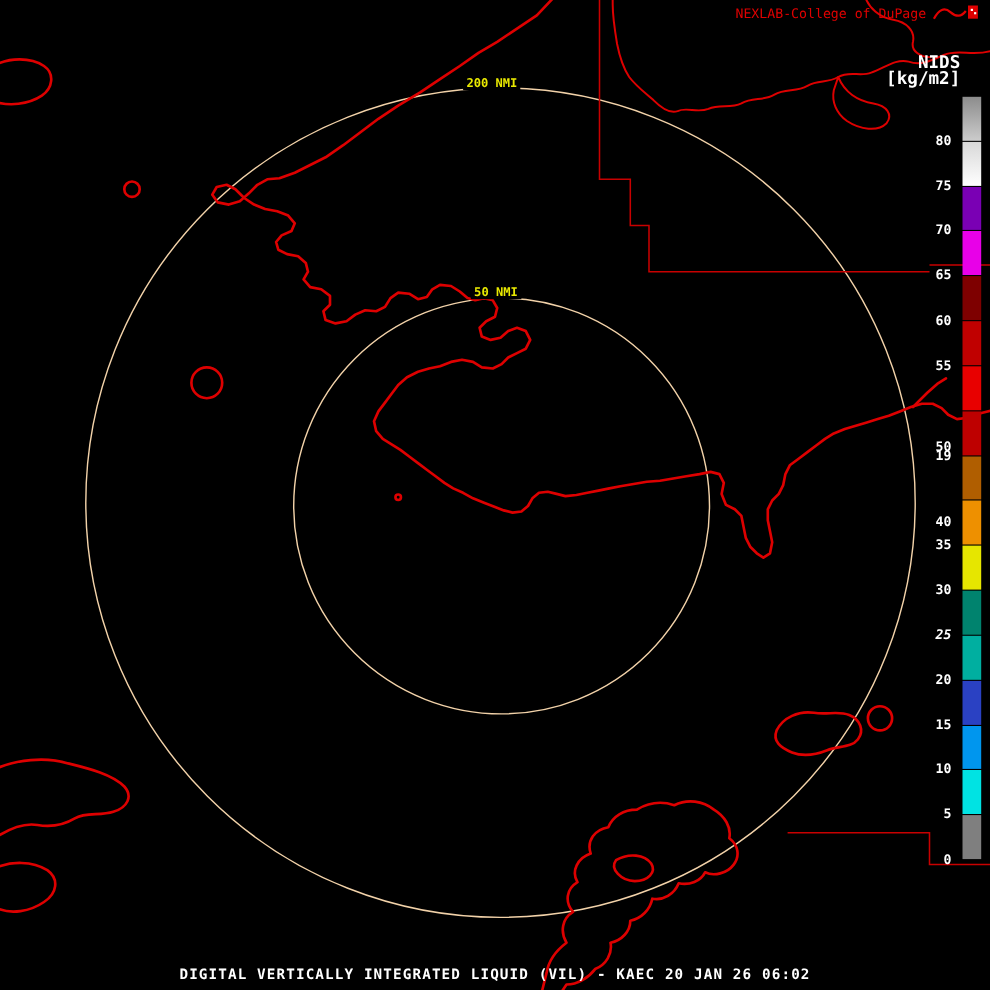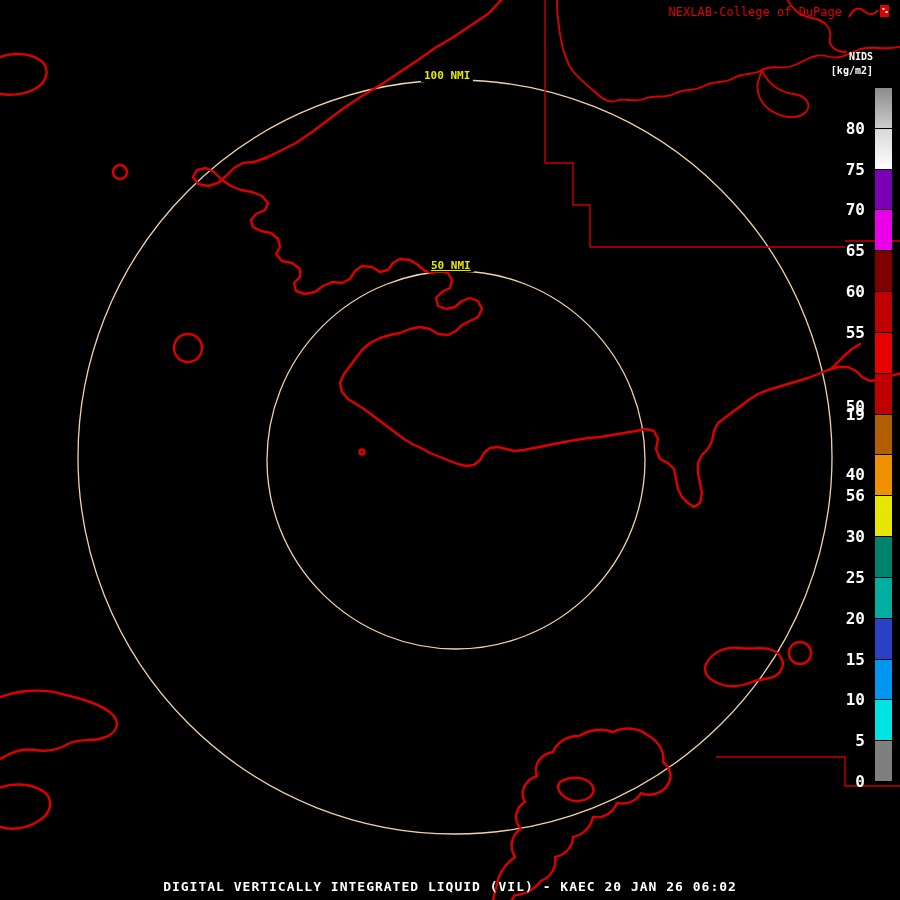--- a/index.html
+++ b/index.html
@@ -13,35 +13,35 @@
     font-family:"DejaVu Sans Mono","Liberation Mono",monospace;
   }
   #map-svg{position:absolute;left:0;top:0;width:900px;height:900px;}
   .brand{
     position:absolute;top:5px;right:58px;color:var(--brand);
     font-size:12px;font-weight:normal;white-space:nowrap;
   }
   .logo{position:absolute;top:2px;right:8px;width:46px;height:18px;}
   .cb-head{
     position:absolute;top:50px;right:27px;text-align:right;
-    color:var(--text);font-size:10px;font-weight:bold;line-height:14px;
+    color:var(--text);font-size:16px;font-weight:bold;line-height:14px;
   }
   #cb-bar{position:absolute;left:875px;top:88px;width:17px;height:694px;}
   .cb-seg{position:absolute;left:0;width:100%;}
   #cb-ticks{position:absolute;left:816px;top:88px;width:54px;height:694px;}
   .cb-tick{
     position:absolute;right:5px;width:100%;text-align:right;
-    color:var(--text);font-size:16px;font-weight:bold;line-height:15px;
+    color:var(--text);font-size:12px;font-weight:bold;line-height:15px;
   }
   .ring-label{
     position:absolute;background:var(--background);color:var(--ring-label);
     font-size:11px;font-weight:bold;padding:0 3px;white-space:nowrap;
   }
   #ring-label-100{top:69px;left:421px;}
-  #ring-label-50{top:259px;left:428px;text-decoration:underline;}
+  #ring-label-50{top:259px;left:428px;}
   .footer{
     position:absolute;bottom:6px;left:0;width:900px;text-align:center;
     color:var(--text);font-size:13px;font-weight:bold;letter-spacing:1px;
     white-space:nowrap;
   }
 </style>
 </head>
 <body>
 
 <svg id="map-svg" viewBox="0 0 900 900">
@@ -133,26 +133,26 @@
 <div id="cb-ticks">
     <div class="cb-tick" style="top: 32.8235px;">80</div>
     <div class="cb-tick" style="top: 73.6471px;">75</div>
     <div class="cb-tick" style="top: 114.471px;">70</div>
     <div class="cb-tick" style="top: 155.294px;">65</div>
     <div class="cb-tick" style="top: 196.118px;">60</div>
     <div class="cb-tick" style="top: 236.941px;">55</div>
     <div class="cb-tick" style="top: 277.765px; margin-top: 33px;">50</div>
     <div class="cb-tick" style="top: 318.588px;">19</div>
     <div class="cb-tick" style="top: 379px;">40</div>
-    <div class="cb-tick" style="top: 400.235px;">56</div>
+    <div class="cb-tick" style="top: 400.235px;">35</div>
     <div class="cb-tick" style="top: 441.059px;">30</div>
-    <div class="cb-tick" style="top: 481.882px;">25</div>
+    <div class="cb-tick" style="top: 481.882px; font-style: italic;">25</div>
     <div class="cb-tick" style="top: 522.706px;">20</div>
     <div class="cb-tick" style="top: 563.529px;">15</div>
     <div class="cb-tick" style="top: 604.353px;">10</div>
     <div class="cb-tick" style="top: 645.176px;">5</div>
     <div class="cb-tick" style="top: 686px;">0</div>
   </div>
 
-<div class="ring-label" id="ring-label-100">100 NMI</div>
+<div class="ring-label" id="ring-label-100">200 NMI</div>
 <div class="ring-label" id="ring-label-50">50 NMI</div>
 
 <div class="footer">DIGITAL VERTICALLY INTEGRATED LIQUID (VIL) - KAEC 20 JAN 26 06:02</div>
 
 </body></html>

